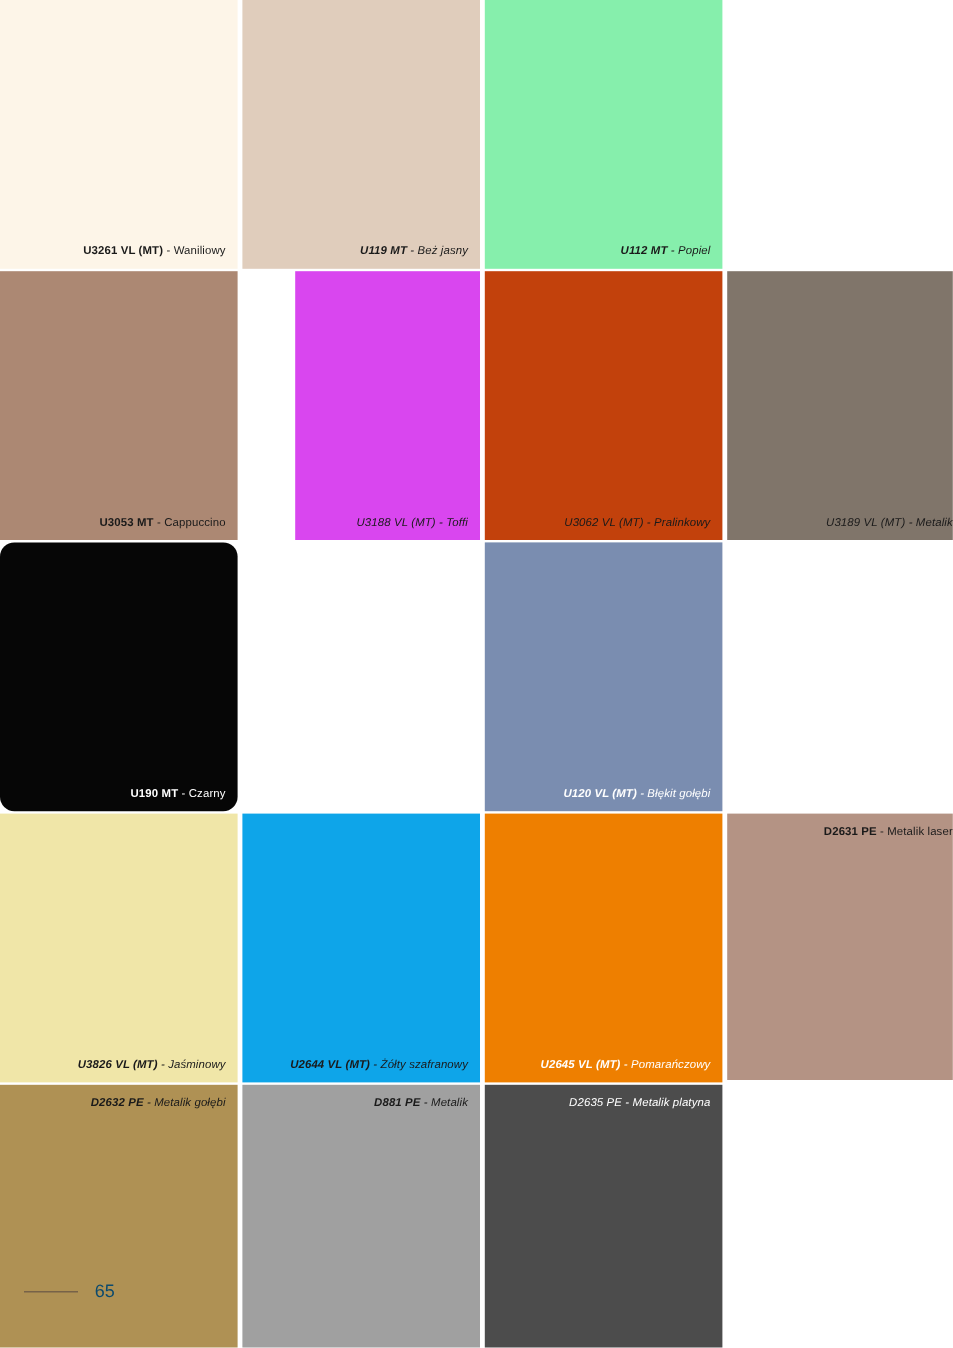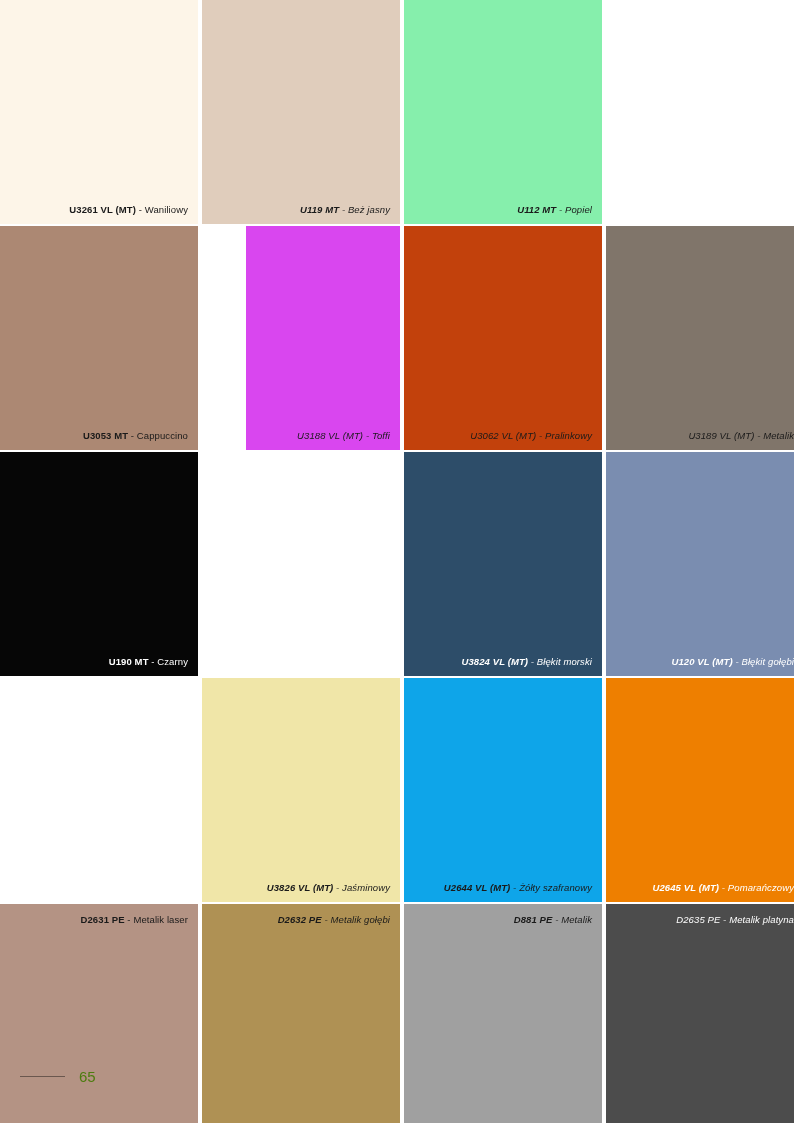--- a/index.html
+++ b/index.html
@@ -106,21 +106,21 @@
     pointer-events: auto;
   }
   #footer-rule {
     width: 45px;
     height: 1px;
     background: #5d4c44;
     opacity: 0.85;
   }
   #page-number {
     font-size: 15px;
-    color: #4d7c0f;
+    color: #0c4a6e;
     font-family: "Liberation Sans", sans-serif;
   }
 </style>
 </head>
 <body>
 
 <div id="swatch-grid">
     <div class="swatch" style="background: rgb(253, 245, 232);">
       <div class="swatch-label at-bottom align-right dark-text"><span class="code">U3261 VL (MT)</span><span class="sep"> - </span><span class="cname">Waniliowy</span></div>
     </div>
@@ -136,27 +136,24 @@
     </div>
     <div class="swatch" style="background: #d946ef; margin-left: 44px;">
       <div class="swatch-label at-bottom align-left dark-text"><span class="code plain">U3188 VL (MT)</span><span class="sep"> - </span><span class="cname">Toffi</span></div>
     </div>
     <div class="swatch" style="background: #c2410c;">
       <div class="swatch-label at-bottom align-left dark-text"><span class="code plain">U3062 VL (MT)</span><span class="sep"> - </span><span class="cname">Pralinkowy</span></div>
     </div>
     <div class="swatch" style="background: rgb(128, 117, 106);">
       <div class="swatch-label at-bottom align-left dark-text"><span class="code plain">U3189 VL (MT)</span><span class="sep"> - </span><span class="cname">Metalik</span></div>
     </div>
-    <div class="swatch" style="background: rgb(6, 6, 6);">
+    <div class="swatch" style="background: rgb(6, 6, 6); border-radius: 12px;">
       <div class="swatch-label at-bottom align-right light-text"><span class="code">U190 MT</span><span class="sep"> - </span><span class="cname">Czarny</span></div>
     </div>
     <div class="swatch empty" style="background: rgb(255, 255, 255);"></div>
-    <div class="swatch" style="background: rgb(45, 77, 105);">
-      <div class="swatch-label at-bottom align-left light-text"><span class="code">U3824 VL (MT)</span><span class="sep"> - </span><span class="cname">Błękit morski</span></div>
-    </div>
     <div class="swatch" style="background: rgb(122, 141, 176);">
       <div class="swatch-label at-bottom align-left light-text"><span class="code">U120 VL (MT)</span><span class="sep"> - </span><span class="cname">Błękit gołębi</span></div>
     </div>
     <div class="swatch empty" style="background: rgb(255, 255, 255);"></div>
     <div class="swatch" style="background: rgb(240, 230, 168);">
       <div class="swatch-label at-bottom align-left dark-text"><span class="code">U3826 VL (MT)</span><span class="sep"> - </span><span class="cname">Jaśminowy</span></div>
     </div>
     <div class="swatch" style="background: #0ea5e9;">
       <div class="swatch-label at-bottom align-left dark-text"><span class="code">U2644 VL (MT)</span><span class="sep"> - </span><span class="cname">Żółty szafranowy</span></div>
     </div>

